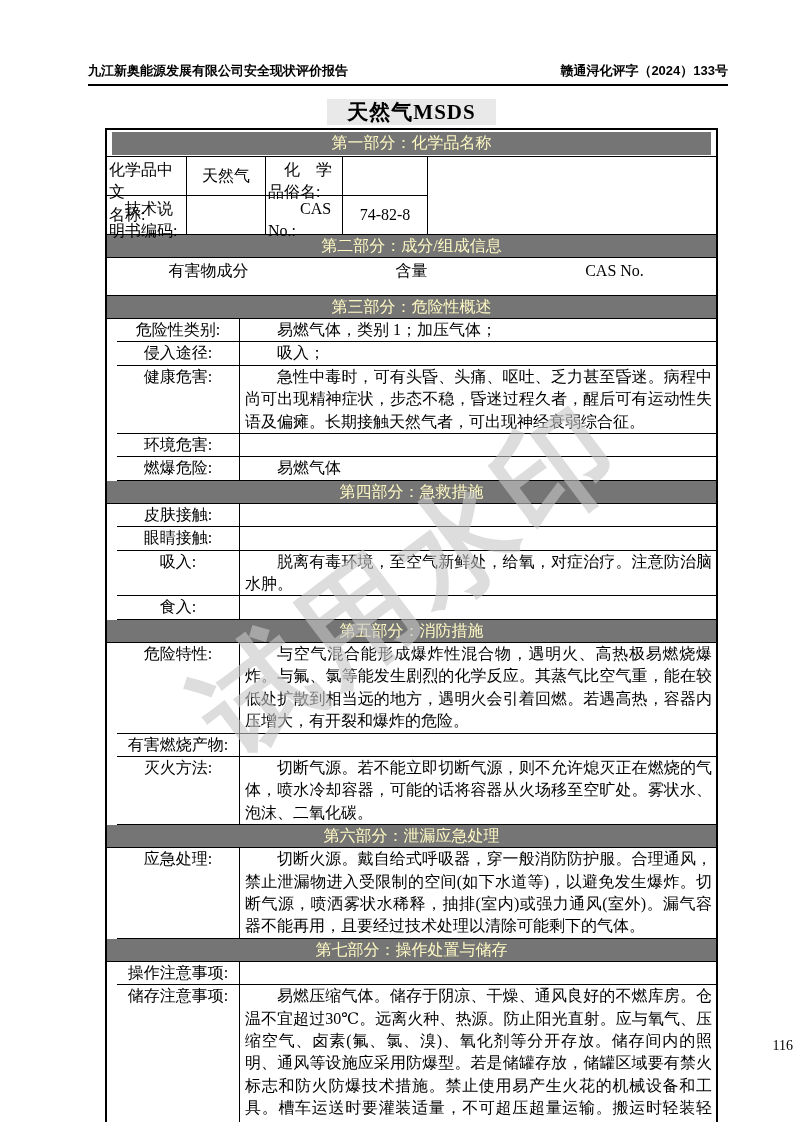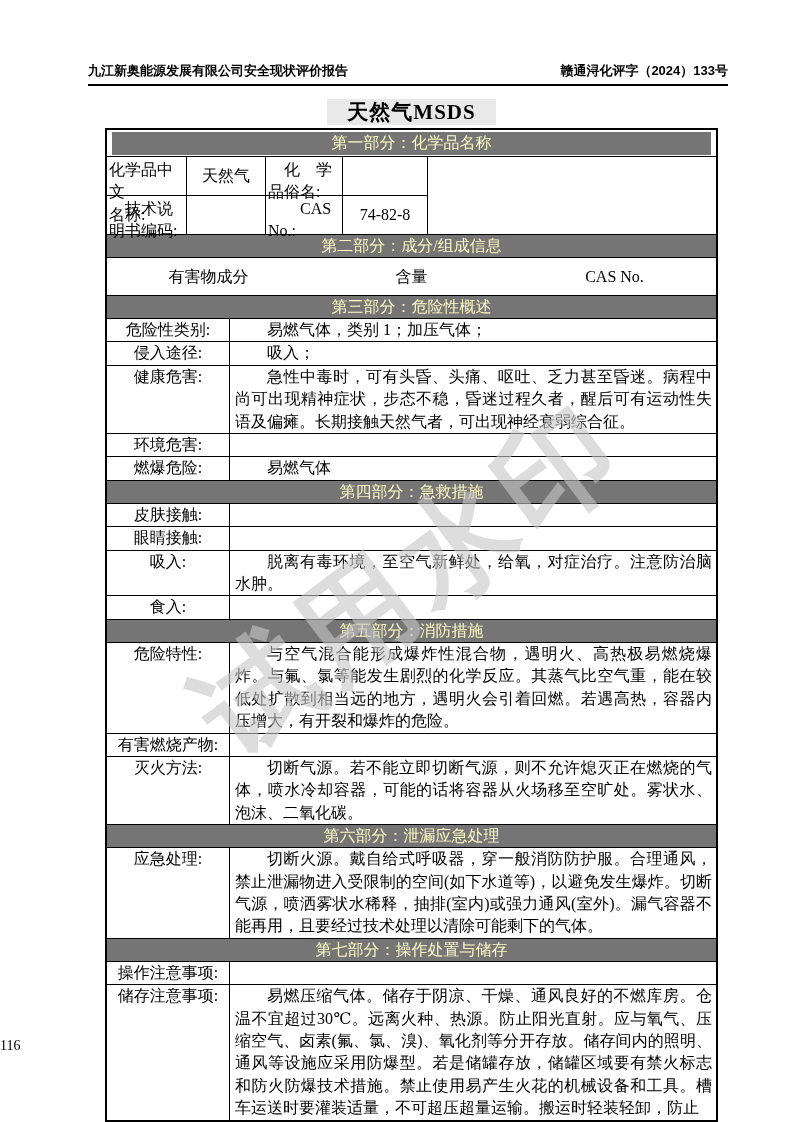--- a/index.html
+++ b/index.html
@@ -68,43 +68,44 @@
     border-bottom:1px solid var(--border);
     padding:1px 2px;
     display:flex;align-items:center;justify-content:center;
     text-align:center;
   }
   .s1-grid .c.pre{white-space:pre-wrap;display:block;padding-top:2px;text-align:left;}
   .s1-grid .span2{grid-column:5;grid-row:1/3;border-right:none;}
   
   .s2row{
     display:flex;border-bottom:1px solid var(--border);
-    min-height:38px;align-items:center;padding-top:2px;
+    min-height:38px;align-items:flex-start;padding-top:2px;
   }
   .s2row .col{flex:1 1 0;text-align:center;}
   
   .trow{
     display:flex;border-bottom:1px solid var(--border);
     min-height:23px;
+    margin-left:10px;
   }
   .trow:last-child{border-bottom:none;}
   .trow .lbl{
     width:123px;flex:0 0 123px;
     border-right:1px solid var(--border);
     text-align:center;padding:0 1px;
   }
   .trow .val{
     flex:1;padding:0 4px 0 5px;
     text-indent:2em;text-align:justify;
   }
   .msds-table > .trow:last-of-type{border-bottom:none;}
   
   .page-num{
     position:absolute;top:1038px;left:0;width:793px;
-    text-align:left;font-size:14px;
+    text-align:right;font-size:14px;
   }
   
   .watermark{
     position:absolute;left:165px;top:395px;width:490px;height:370px;
     display:flex;align-items:center;justify-content:center;
     transform:rotate(-37deg);
     font-size:116px;font-weight:700;letter-spacing:8px;
     font-family:"Liberation Sans","DejaVu Sans",sans-serif;
     color:var(--wm-color);opacity:.6;
     white-space:nowrap;pointer-events:none;z-index:5;

